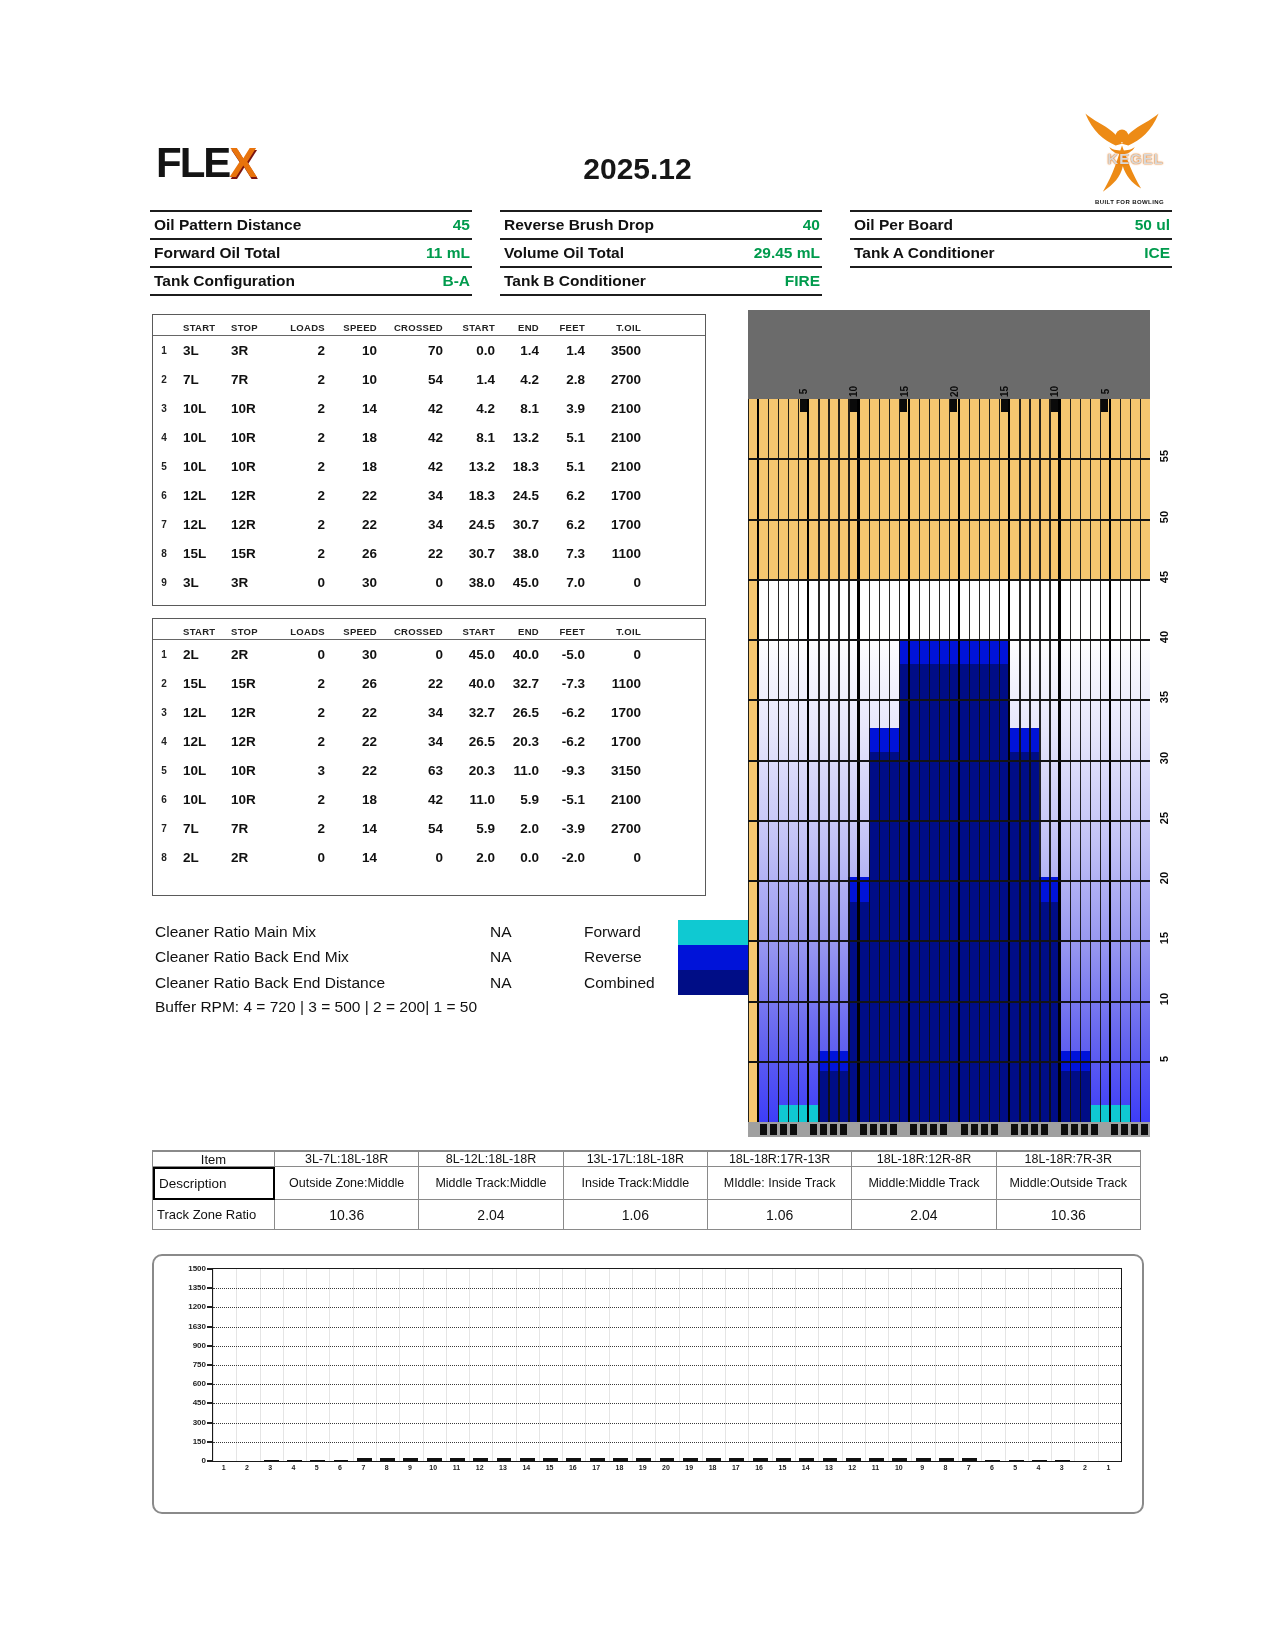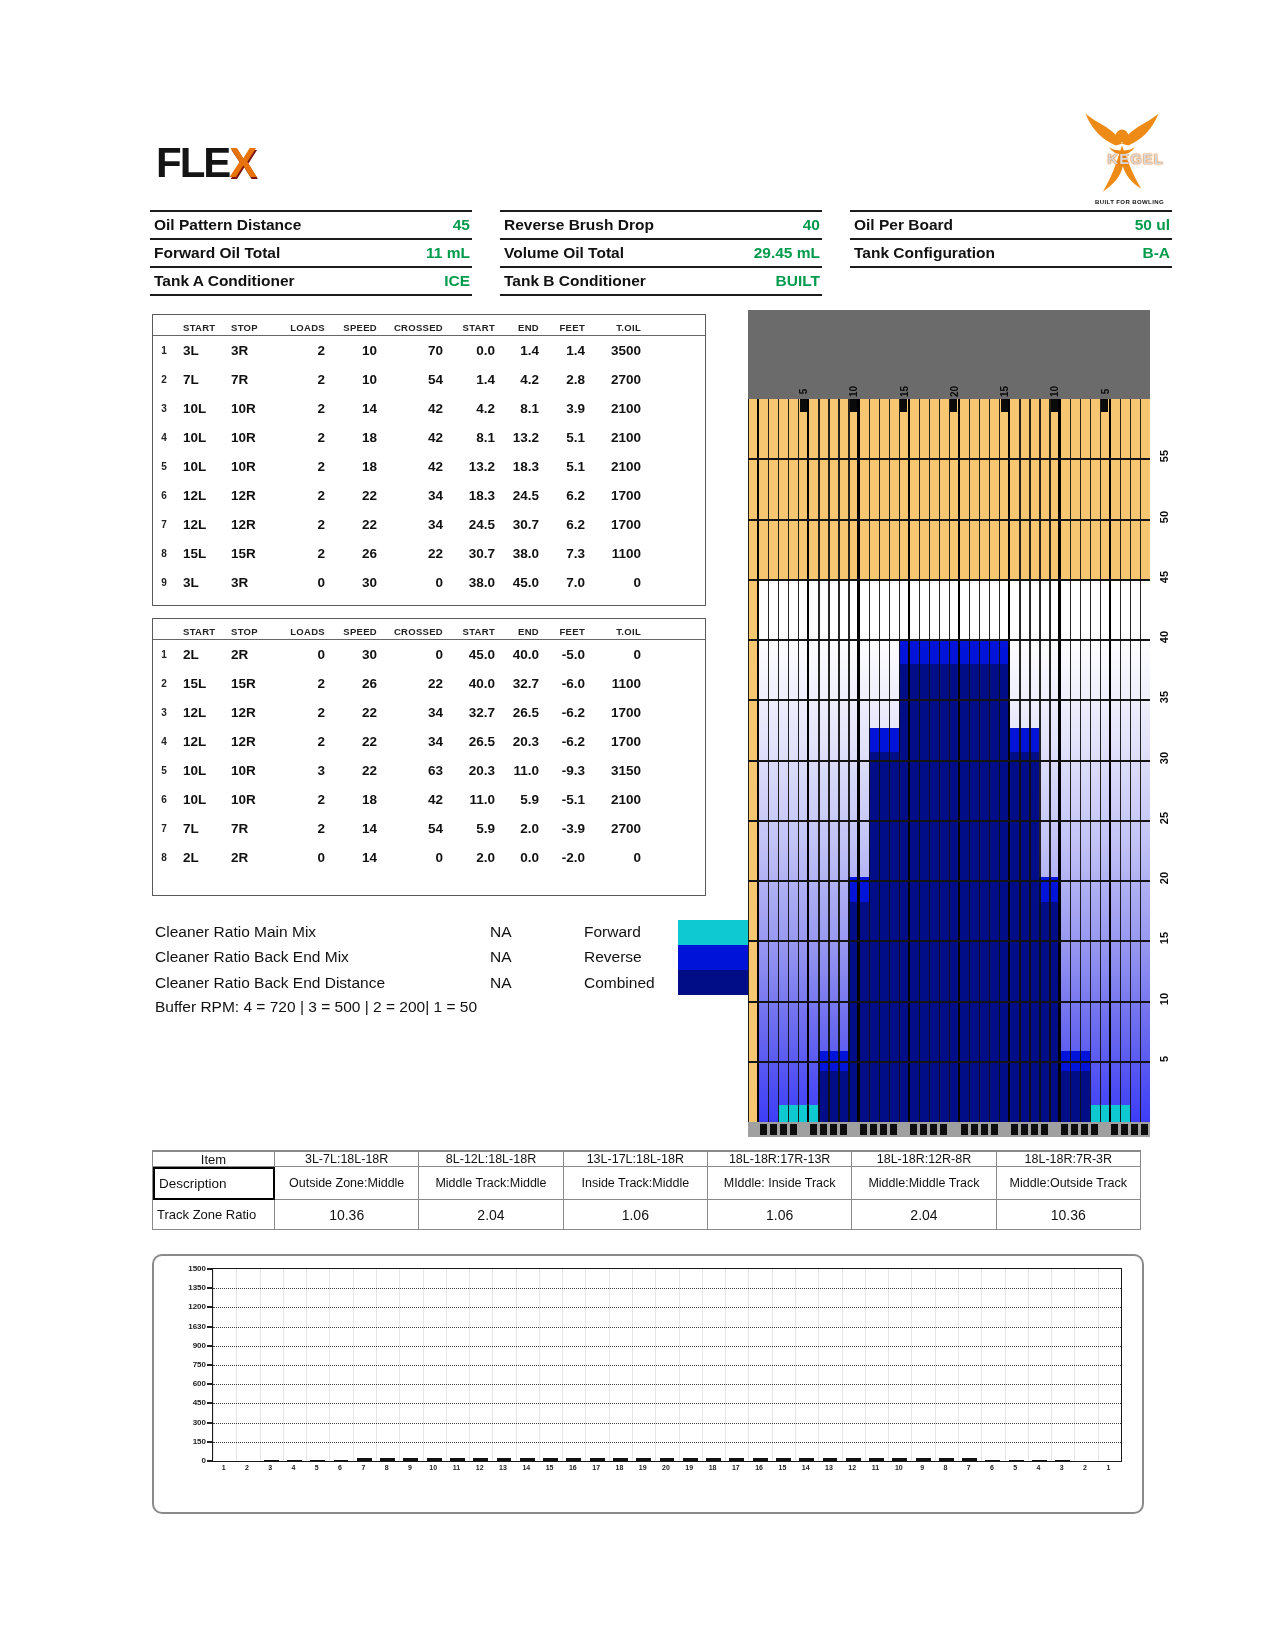--- a/index.html
+++ b/index.html
@@ -96,20 +96,21 @@
   .seg.f{border-top:none;}
   .xlabels{position:absolute;left:58px;top:208px;width:908px;display:flex;}
   .xlabels div{flex:1;text-align:center;font-size:7px;font-weight:bold;color:#222;}
 </style>
 </head>
 <body>
 
 <div class="page">
 
   <div class="flex-logo"><span class="fle">FLE</span><span class="fx">X</span></div>
+  <div class="page-title">2025.12</div>
   <div class="kegel">
     <svg width="80" height="86" viewBox="0 0 100 108">
       <g fill="#ED8B16">
         <path d="M50 40 C41 20 20 16 4 2 C13 24 27 36 42 42 Z"></path>
         <path d="M50 40 C59 20 80 16 96 2 C87 24 73 36 58 42 Z"></path>
         <circle cx="50" cy="30" r="8"></circle>
         <path d="M50 42 C44 60 40 76 26 100 C40 90 48 82 51 68 C55 80 61 88 74 96 C63 78 56 58 50 42 Z"></path>
         <path d="M34 44 C40 50 60 50 66 44 C60 56 40 56 34 44 Z"></path>
       </g>
     </svg>
@@ -132,30 +133,30 @@
       </div>
       <div class="info-pair">
         <div class="k">Forward Oil Total</div>
         <div class="v">11 mL</div>
       </div>
       <div class="info-pair">
         <div class="k">Volume Oil Total</div>
         <div class="v">29.45 mL</div>
       </div>
       <div class="info-pair">
+        <div class="k">Tank A Conditioner</div>
+        <div class="v">ICE</div>
+      </div>
+      <div class="info-pair">
         <div class="k">Tank Configuration</div>
         <div class="v">B-A</div>
       </div>
       <div class="info-pair">
-        <div class="k">Tank A Conditioner</div>
-        <div class="v">ICE</div>
-      </div>
-      <div class="info-pair">
         <div class="k">Tank B Conditioner</div>
-        <div class="v">BUILT</div>
+        <div class="v">FIRE</div>
       </div>
       <div class="info-close"></div>
       <div class="info-close"></div>
       <div class="info-close"></div>
     </div>
 
   <div class="prog forward">
     <div class="prog-head">
         <div class="cl"></div>
         <div class="cl">START</div>
@@ -308,21 +309,21 @@
         </div>
         <div class="prog-row">
           <div class="idx">2</div>
           <div class="cl">15L</div>
           <div class="cl">15R</div>
           <div class="cr">2</div>
           <div class="cr">26</div>
           <div class="cr">22</div>
           <div class="cr">40.0</div>
           <div class="cr">32.7</div>
-          <div class="cr">-6.0</div>
+          <div class="cr">-7.3</div>
           <div class="cr">1100</div>
         </div>
         <div class="prog-row">
           <div class="idx">3</div>
           <div class="cl">12L</div>
           <div class="cl">12R</div>
           <div class="cr">2</div>
           <div class="cr">22</div>
           <div class="cr">34</div>
           <div class="cr">32.7</div>

